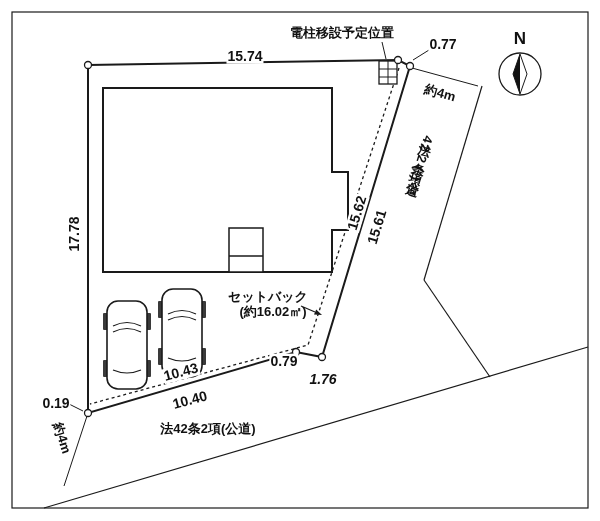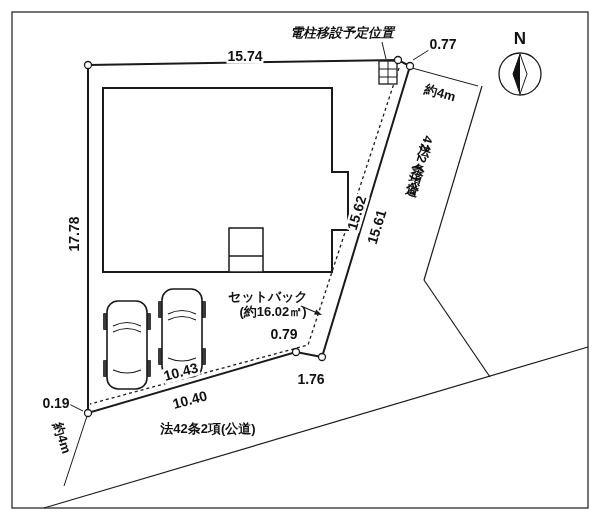--- a/index.html
+++ b/index.html
@@ -99,42 +99,42 @@
 
     <g>
       <circle cx="520" cy="74" r="21" fill="#ffffff" stroke="#1a1a1a" stroke-width="1.3"></circle>
       <polygon points="520,54 527,74 520,94 513,74" fill="#ffffff" stroke="#1a1a1a" stroke-width="1"></polygon>
       <polygon points="520,54 513,74 520,94" fill="#111111"></polygon>
     </g>
   </svg>
 
   <div class="lbl north" style="left:520px;top:39px;">N</div>
 
-  <div class="lbl jp nobg" style="left:342px;top:33px;font-style:italic;">電柱移設予定位置</div>
+  <div class="lbl jp nobg" style="left:342px;top:33px;">電柱移設予定位置</div>
 
   <div class="lbl" style="left:245px;top:56px;">15.74</div>
 
   <div class="lbl" style="left:443px;top:44px;">0.77</div>
 
   <div class="lbl jp nobg r-p16" style="left:440px;top:93px;">約4m</div>
 
   <div class="lbl r-m90" style="left:74px;top:234px;">17.78</div>
 
   <div class="lbl r-m73" style="left:357px;top:213px;">15.62</div>
 
   <div class="lbl r-m73" style="left:377px;top:227px;">15.61</div>
 
   <div class="vert" style="left:420px;top:134px;">法42条2項(公道)</div>
 
   <div class="lbl jp nobg" style="left:268px;top:297px;">セットバック</div>
   <div class="lbl jp nobg" style="left:273px;top:312px;">(約16.02㎡)</div>
 
-  <div class="lbl" style="left:284px;top:334px;">0.79</div>
+  <div class="lbl" style="left:284px;top:361px;">0.79</div>
 
-  <div class="lbl" style="left:311px;top:379px;">1.76</div>
+  <div class="lbl" style="left:323px;top:379px;font-style:italic;">1.76</div>
 
   <div class="lbl r-m15" style="left:181px;top:372px;">10.43</div>
 
   <div class="lbl r-m15" style="left:190px;top:400px;">10.40</div>
 
   <div class="lbl" style="left:56px;top:403px;">0.19</div>
 
   <div class="lbl jp nobg r-p72" style="left:62px;top:438px;">約4m</div>
 
   <div class="lbl jp nobg" style="left:208px;top:429px;">法42条2項(公道)</div>

